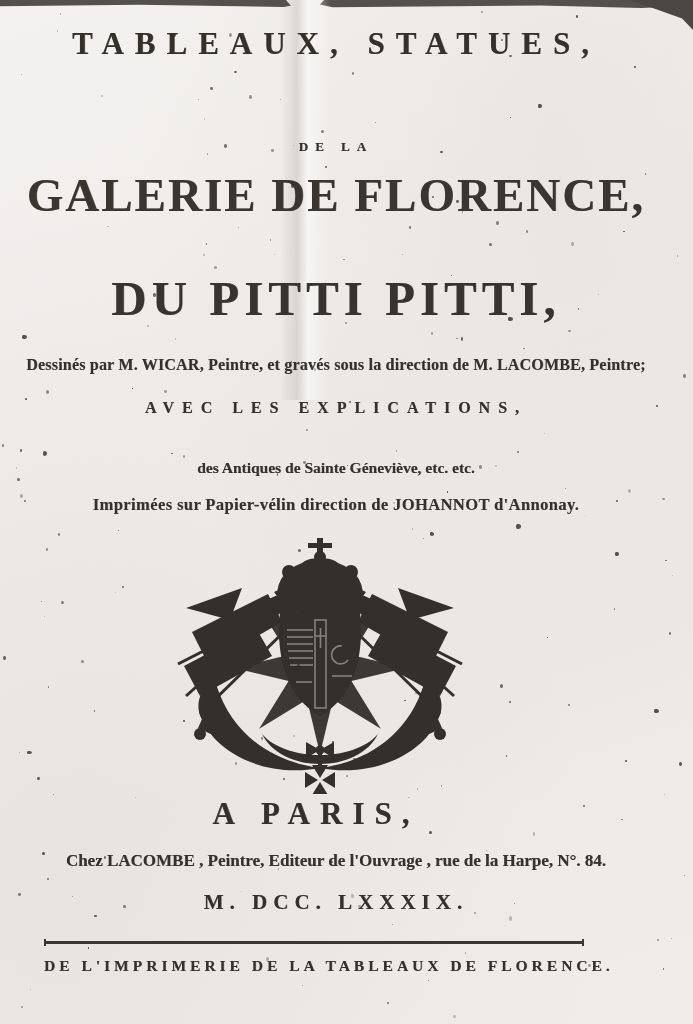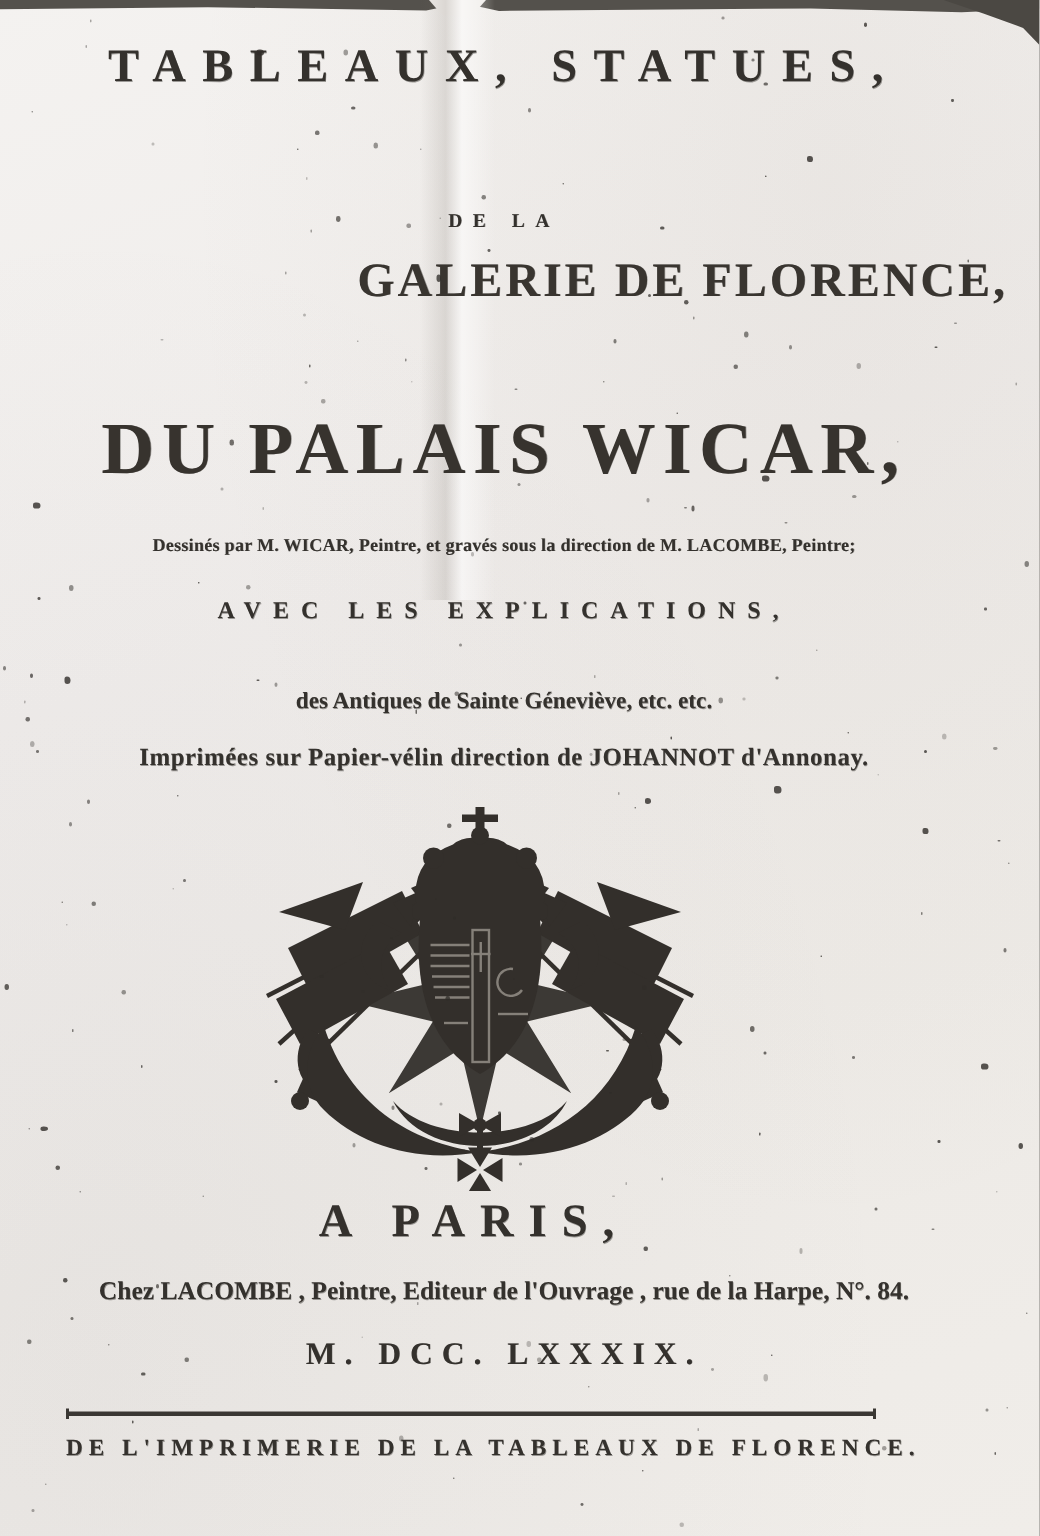--- a/index.html
+++ b/index.html
@@ -26,24 +26,24 @@
     background:linear-gradient(90deg,rgba(0,0,0,0) 0%,rgba(110,102,92,0.16) 34%,rgba(255,255,255,0.55) 56%,rgba(0,0,0,0) 100%);}
   .fold-notch{position:absolute;left:286px;top:0;width:38px;height:12px;background:var(--paper);
     clip-path:polygon(0 0,100% 0,72% 100%,22% 80%);}
   #specks i{position:absolute;display:block;background:#2f2c28;border-radius:50%;}
 
   .line{position:absolute;left:0;width:672px;text-align:center;white-space:nowrap;
     text-shadow:0.4px 0.4px 0 rgba(52,49,45,0.45);}
   .t1{top:26px;font-size:31px;font-weight:700;letter-spacing:11px;}
   .t2{top:91px;font-size:30px;font-weight:700;letter-spacing:7px;}
   .dela{top:139px;font-size:13px;font-weight:700;letter-spacing:7px;text-align:center;}
-  .t3{top:168px;font-size:32px;font-weight:700;letter-spacing:2px;color:#393530;text-align:right;}
+  .t3{top:168px;font-size:47px;font-weight:700;letter-spacing:2px;color:#393530;}
   .et{top:239px;font-size:13px;font-weight:700;letter-spacing:5px;}
   .t4{top:270px;font-size:49px;font-weight:700;letter-spacing:5px;color:#37332e;}
-  .artists{top:356px;font-size:12px;font-weight:700;letter-spacing:0.2px;}
+  .artists{top:356px;font-size:16px;font-weight:700;letter-spacing:0.2px;}
   .avec{top:399px;font-size:16px;font-weight:700;letter-spacing:8px;}
   .auth1{top:437px;font-size:15.5px;font-weight:700;}
   .auth2{top:459px;font-size:15.5px;font-weight:700;}
   .papernote{top:495px;font-size:16.5px;font-weight:700;letter-spacing:0.4px;}
   .city{top:796px;font-size:31px;font-weight:700;letter-spacing:10px;transform:translateX(-20px);}
   .publisher{top:851px;font-size:17px;font-weight:700;}
   .dateline{top:890px;font-size:21px;font-weight:700;letter-spacing:6px;}
   .rule{position:absolute;top:941px;left:44px;width:540px;height:3px;background:#3a3733;}
   .rule::before,.rule::after{content:"";position:absolute;top:-2px;width:2px;height:7px;background:#3a3733;}
   .rule::before{left:0;} .rule::after{right:0;}
@@ -55,21 +55,21 @@
 
 <div id="screen">
   <div class="edge-top"></div>
   <div class="fold-notch"></div>
   <div class="edge-corner"></div>
   <div class="fold-crease"></div>
 
   <div class="line t1">TABLEAUX, STATUES,</div>
   <div class="line dela">DE LA</div>
   <div class="line t3">GALERIE DE FLORENCE,</div>
-  <div class="line t4">DU PALAIS WICAR,</div>
+  <div class="line t4">DU PITTI PITTI,</div>
 
   <div class="line artists">Dessinés par M. WICAR, Peintre, et gravés sous la direction de M. LACOMBE, Peintre;</div>
   <div class="line avec">AVEC LES EXPLICATIONS,</div>
   <div class="line auth2">des Antiques de Sainte Géneviève, etc. etc.</div>
   <div class="line papernote">Imprimées sur Papier-vélin direction de JOHANNOT d'Annonay.</div>
 
   <svg class="emblem" viewBox="0 0 328 258" aria-hidden="true">
     <g fill="#332f2b" stroke="none">
 
       <polygon opacity="0.95" points="164,46 177,100.6 224.8,71.2 195.4,119 250,132 195.4,145 224.8,192.8 177,163.4 164,218 151,163.4 103.2,192.8 132.6,145 78,132 132.6,119 103.2,71.2 151,100.6"></polygon>

